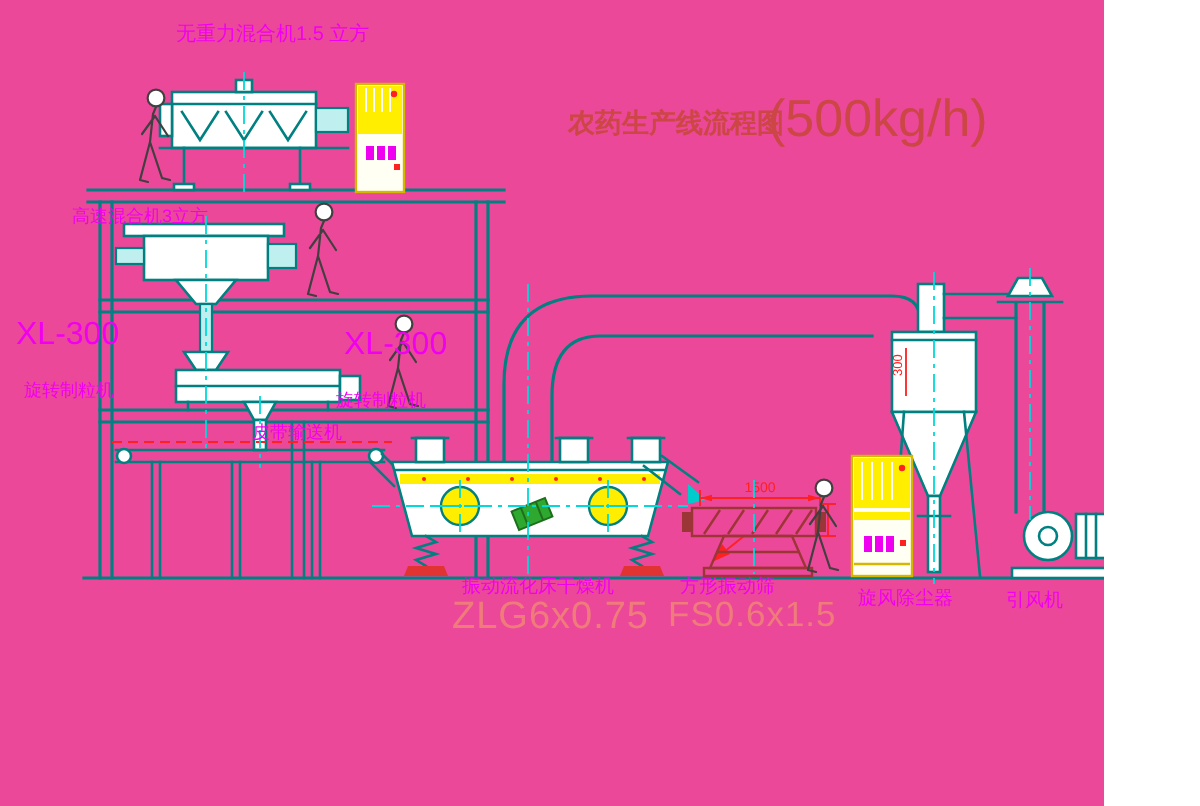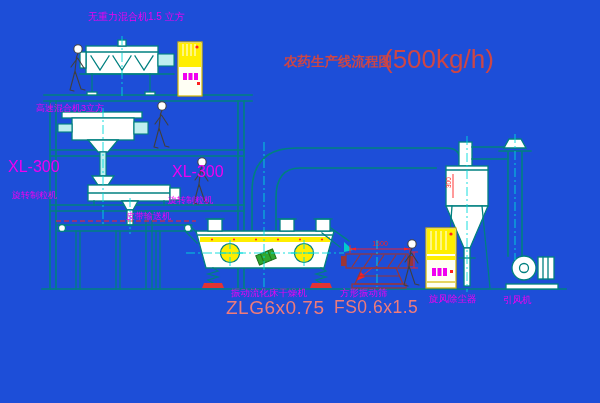--- a/index.html
+++ b/index.html
@@ -1,16 +1,16 @@
 <!DOCTYPE html>
 <html><head>
 <meta charset="utf-8">
 <style>
   html,body{margin:0;padding:0;background:#fff;}
-  .canvas{position:relative;width:600px;height:403px;background:#1d4ed8;overflow:hidden;
+  .canvas{position:relative;width:552px;height:403px;background:#ec4899;overflow:hidden;
           font-family:"Liberation Sans","DejaVu Sans",sans-serif;}
   svg{display:block}
   text{font-family:"Liberation Sans","DejaVu Sans",sans-serif;}
   .tl{stroke:#008080;fill:none;stroke-width:1.3;stroke-linecap:square}
   .tlf{stroke:#008080;fill:#ffffff;stroke-width:1.3}
   .tlt{stroke:#008080;fill:none;stroke-width:1.6;stroke-linecap:square}
   .cy{stroke:#00dada;fill:none;stroke-width:.9;stroke-dasharray:9 3 2 3}
   .cyf{fill:#bfefef;stroke:#008080;stroke-width:1.1}
   .ylo{stroke:#d4b800;fill:#fffff4;stroke-width:1.2}
   .ylf{fill:#ffee00}

